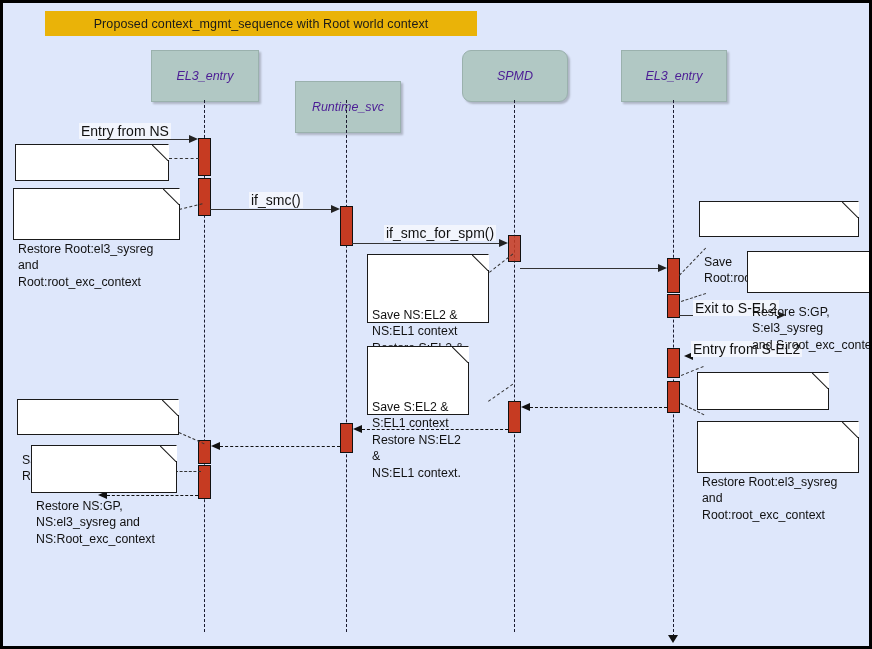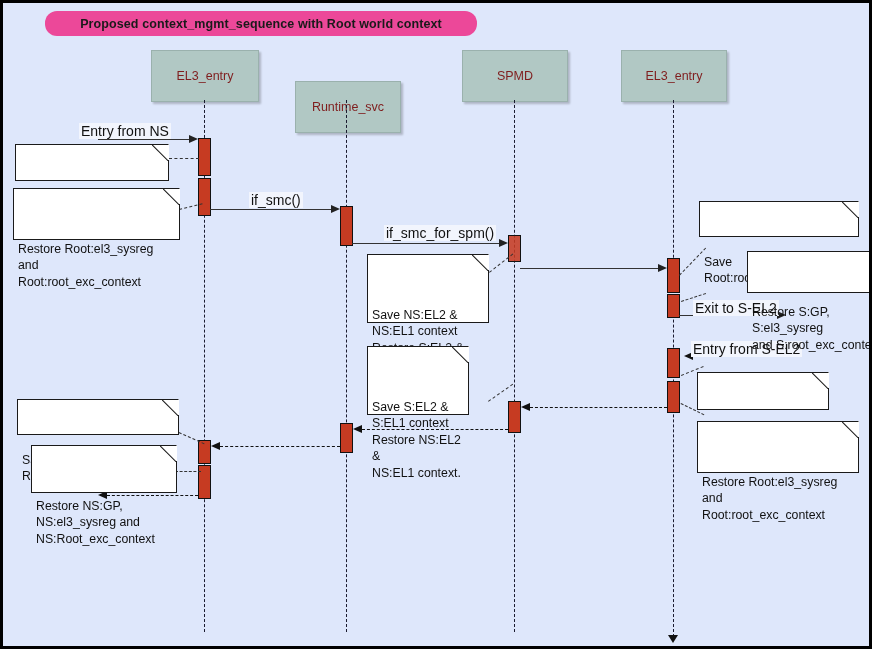--- a/index.html
+++ b/index.html
@@ -8,36 +8,36 @@
     position:relative;
     width:872px;height:649px;
     background:#dee7fb;
     border:3px solid #000;
     box-sizing:border-box;
     overflow:hidden;
     font-family:"Liberation Sans", sans-serif;
   }
   .title-banner{
     position:absolute;
-    background:#ec4899;
-    border-radius:12px;
+    background:#eab308;
+    border-radius:0;
     color:#1a1a1a;
     font-size:12.5px;
-    font-weight:bold;
+    font-weight:normal;
     display:flex;align-items:center;justify-content:center;
     text-align:center;
     letter-spacing:0.1px;
   }
   .actor-box{
     position:absolute;
     background:#b1c8c4;
     border:1px solid #9ab1ad;
     box-shadow:2px 2px 2px rgba(0,0,0,0.22);
     display:flex;align-items:center;justify-content:center;
-    font-size:12.5px;color:#7f1d1d;
+    font-size:12.5px;color:#4c1d95;font-style:italic;
   }
   .lifeline{
     position:absolute;
     width:0;
     border-left:1.6px dashed #1a1a2e;
   }
   .lifeline-arrow{
     position:absolute;
     width:0;height:0;
     border-left:5px solid transparent;
@@ -125,21 +125,21 @@
   <div class="title-banner" style="left:42px;top:8px;width:432px;height:25px;">
     <span>Proposed context_mgmt_sequence with Root world context</span>
   </div>
 
   <div class="actor-box" style="left:148px;top:47px;width:106px;height:50px;">
     <span>EL3_entry</span>
   </div>
   <div class="actor-box" style="left:292px;top:47px;width:104px;height:50px;margin-top:31px;">
     <span>Runtime_svc</span>
   </div>
-  <div class="actor-box" style="left:459px;top:47px;width:104px;height:50px;">
+  <div class="actor-box" style="left:459px;top:47px;width:104px;height:50px;border-radius:9px;">
     <span>SPMD</span>
   </div>
   <div class="actor-box" style="left:618px;top:47px;width:104px;height:50px;">
     <span>EL3_entry</span>
   </div>
 
   <div class="lifeline" style="left:201px;top:97px;height:532px;"></div>
   <div class="lifeline" style="left:343px;top:97px;height:532px;"></div>
   <div class="lifeline" style="left:511px;top:97px;height:532px;"></div>
   <div class="lifeline" style="left:670px;top:97px;height:537px;"></div>

